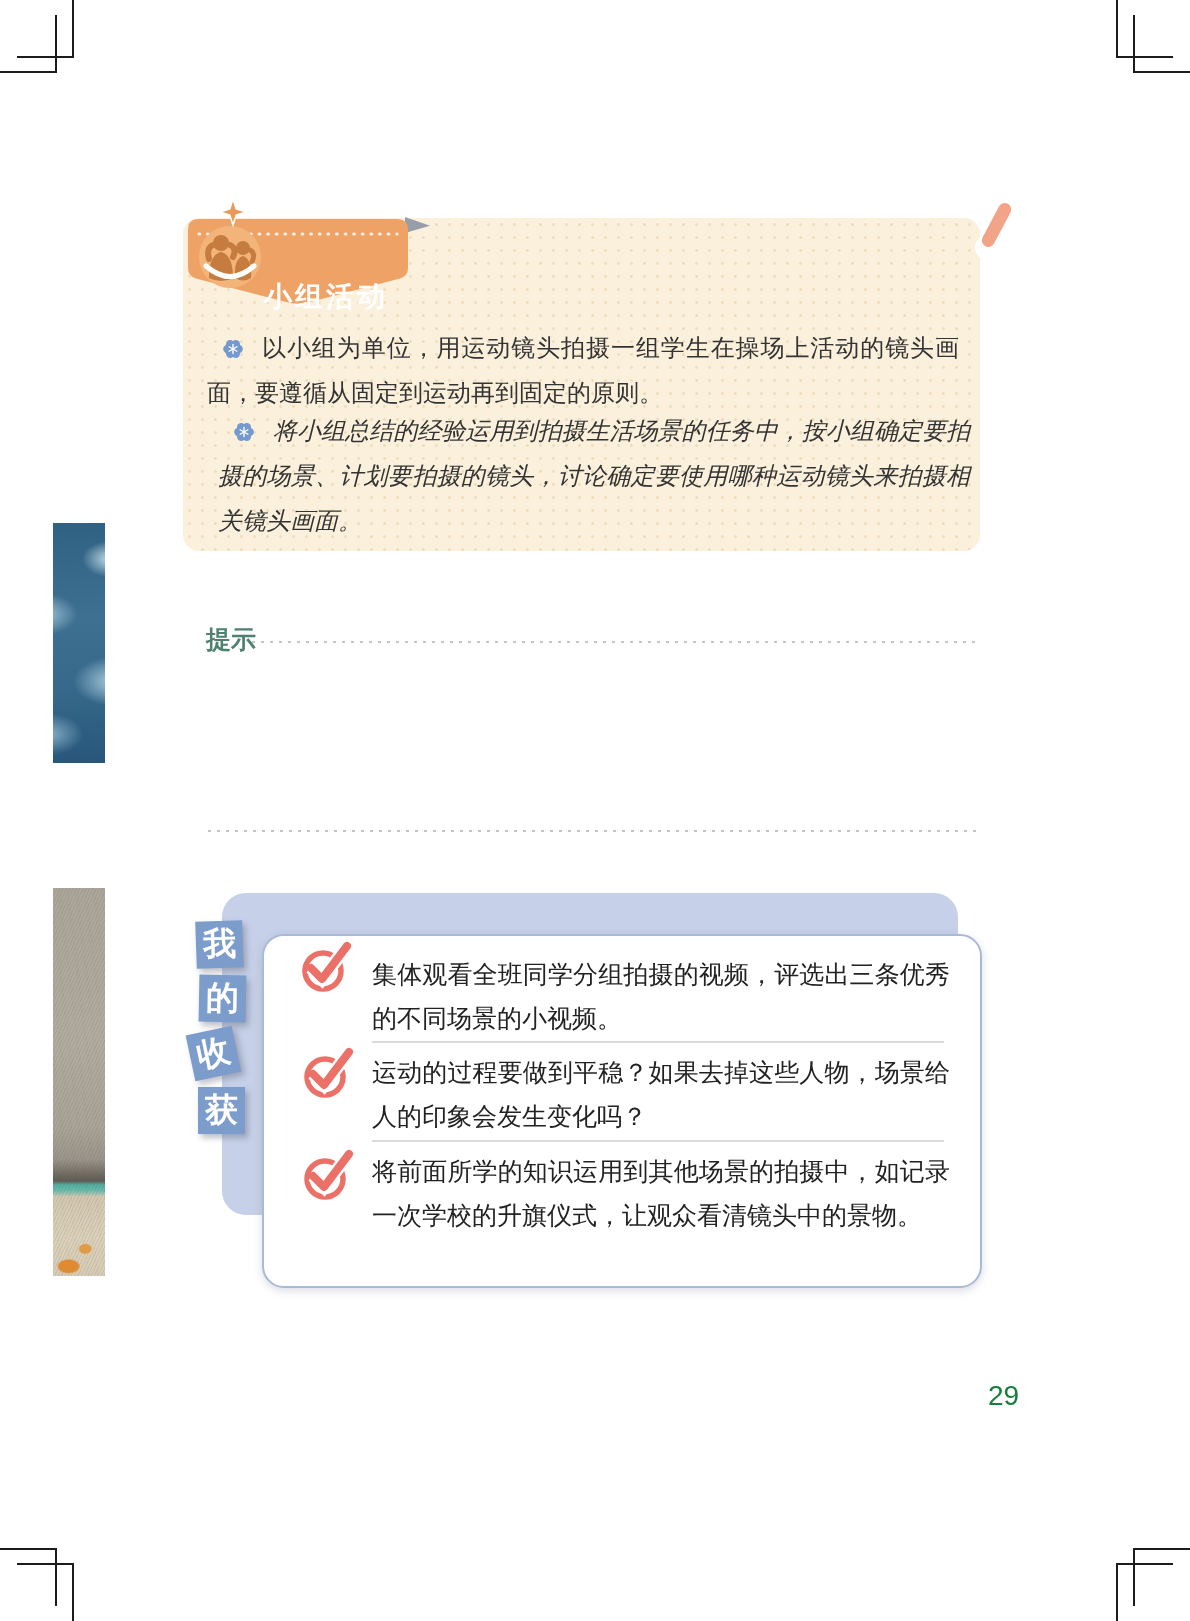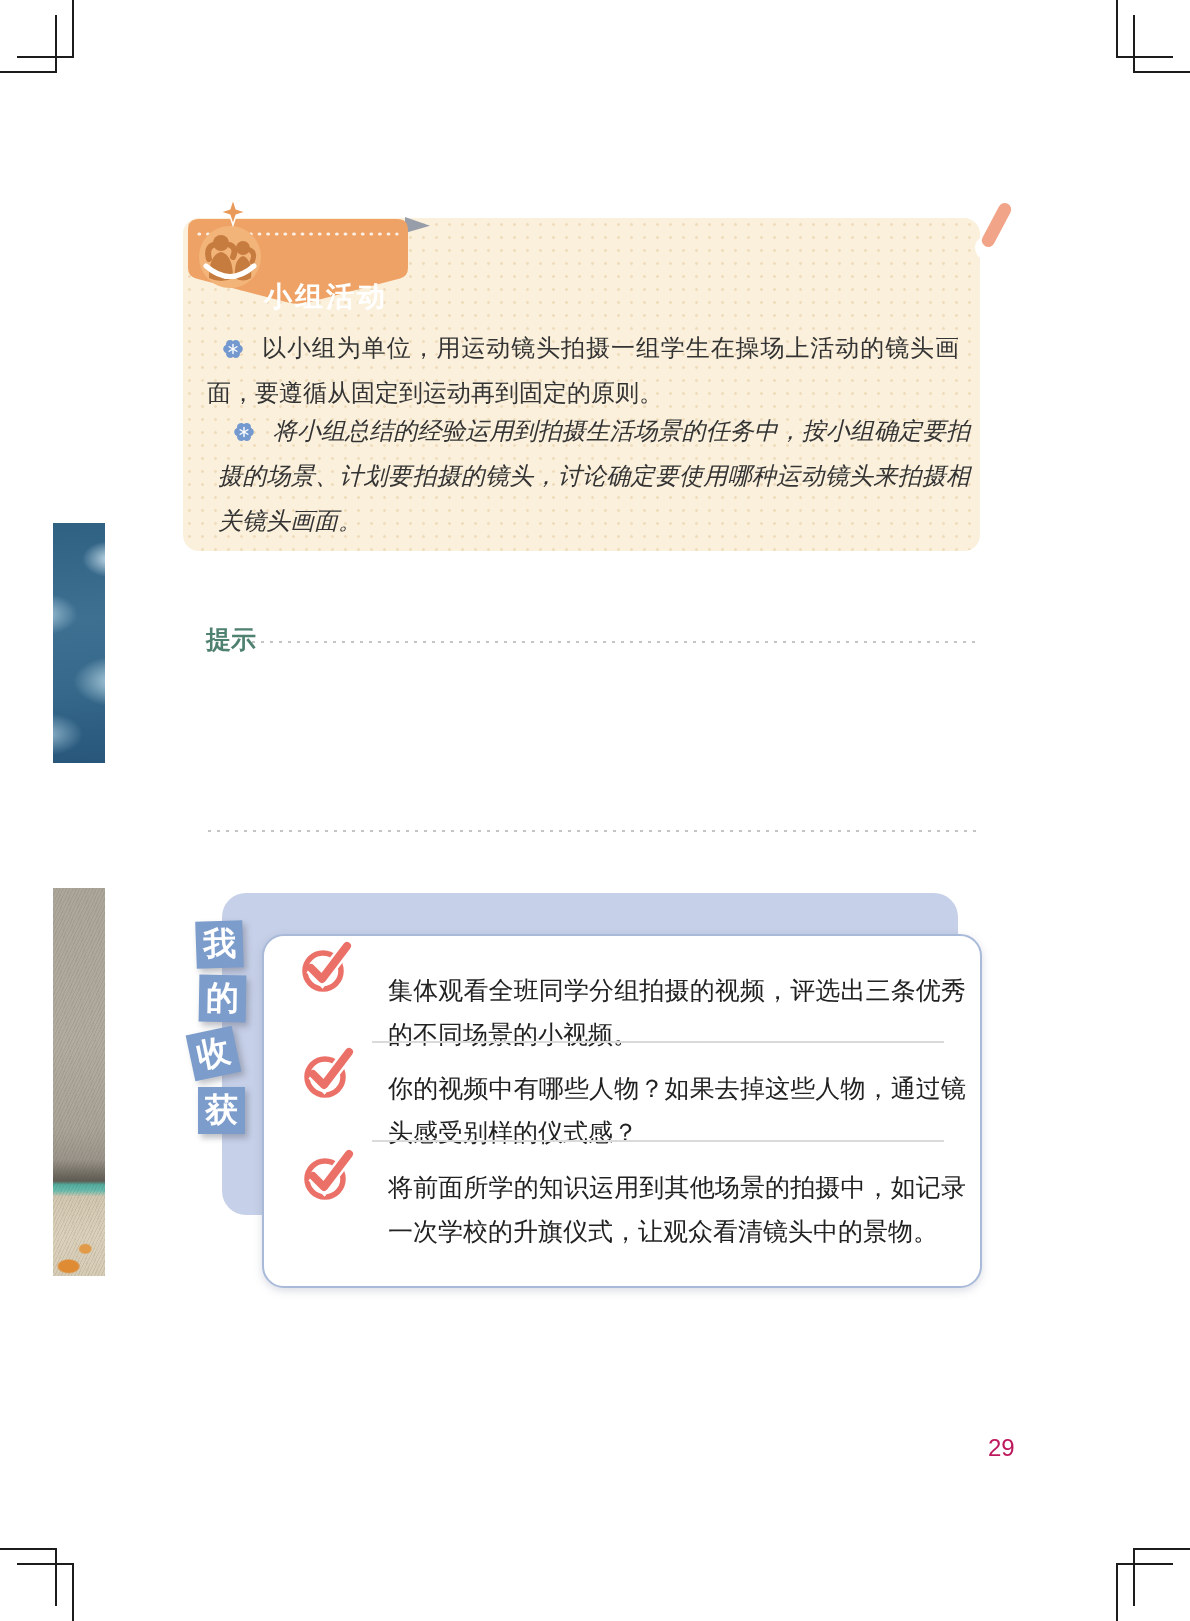--- a/index.html
+++ b/index.html
@@ -50,23 +50,23 @@
         color:#2E2E2E;text-align:justify;text-indent:2em;margin:0;}
   
   .back-card{position:absolute;left:222px;top:893px;width:736px;height:322px;border-radius:24px;background:#C6D0E8;}
   .white-card{position:absolute;left:262px;top:934px;width:716px;height:350px;border-radius:22px;
         background:#fff;border:2px solid #A9BAD9;box-shadow:0 3px 8px rgba(110,120,150,.25);}
   .tile{position:absolute;width:47px;height:47px;background:#7C9CCB;color:#fff;font-size:33px;
         font-weight:bold;display:flex;align-items:center;justify-content:center;
         box-shadow:3px 4px 6px rgba(90,95,110,.4);font-family:"Liberation Serif","DejaVu Serif",serif;}
   .check{position:absolute;}
   .item{position:absolute;left:372px;width:578px;font-size:25px;line-height:44px;color:#222;
-        text-align:justify;margin:16px;}
+        text-align:justify;margin:0;}
   .sep{position:absolute;left:372px;width:572px;height:2px;background:#DADADA;}
-  .pageno{position:absolute;left:988px;top:1434px;font-size:24px;color:#be185d;
+  .pageno{position:absolute;left:988px;top:1380px;font-size:28px;color:#15803d;
         font-family:"Liberation Sans","DejaVu Sans",sans-serif;}
 </style>
 </head>
 <body>
 
 <div class="page">
 
   <div class="cm" style="left:72px;top:0;width:2px;height:58px;"></div>
   <div class="cm" style="left:17px;top:56px;width:57px;height:2px;"></div>
   <div class="cm" style="left:55px;top:15px;width:2px;height:58px;"></div>
@@ -180,21 +180,21 @@
     <path d="M12,28 L23,39 L48,6" stroke="#EB7168" stroke-width="8" fill="none" stroke-linecap="round" stroke-linejoin="round"></path>
   </svg>
   <p class="item" style="top:953px;">集体观看全班同学分组拍摄的视频，评选出三条优秀的不同场景的小视频。</p>
   <div class="sep" style="top:1041px;"></div>
 
   <svg class="check" style="left:301px;top:1046px;" width="54" height="54" viewBox="0 0 54 54">
     <circle cx="24" cy="31" r="18" stroke="#EB7168" stroke-width="5.5" fill="none"></circle>
     <path d="M12,28 L23,39 L48,6" stroke="#FFFFFF" stroke-width="13" fill="none"></path>
     <path d="M12,28 L23,39 L48,6" stroke="#EB7168" stroke-width="8" fill="none" stroke-linecap="round" stroke-linejoin="round"></path>
   </svg>
-  <p class="item" style="top:1051px;">你的视频中有哪些人物？如果去掉这些人物，通过镜头感受别样的仪式感？</p>
+  <p class="item" style="top:1051px;">运动的过程要做到平稳？如果去掉这些人物，场景给人的印象会发生变化吗？</p>
   <div class="sep" style="top:1140px;"></div>
 
   <svg class="check" style="left:301px;top:1148px;" width="54" height="54" viewBox="0 0 54 54">
     <circle cx="24" cy="31" r="18" stroke="#EB7168" stroke-width="5.5" fill="none"></circle>
     <path d="M12,28 L23,39 L48,6" stroke="#FFFFFF" stroke-width="13" fill="none"></path>
     <path d="M12,28 L23,39 L48,6" stroke="#EB7168" stroke-width="8" fill="none" stroke-linecap="round" stroke-linejoin="round"></path>
   </svg>
   <p class="item" style="top:1150px;">将前面所学的知识运用到其他场景的拍摄中，如记录一次学校的升旗仪式，让观众看清镜头中的景物。</p>
 
   <div class="pageno">29</div>

